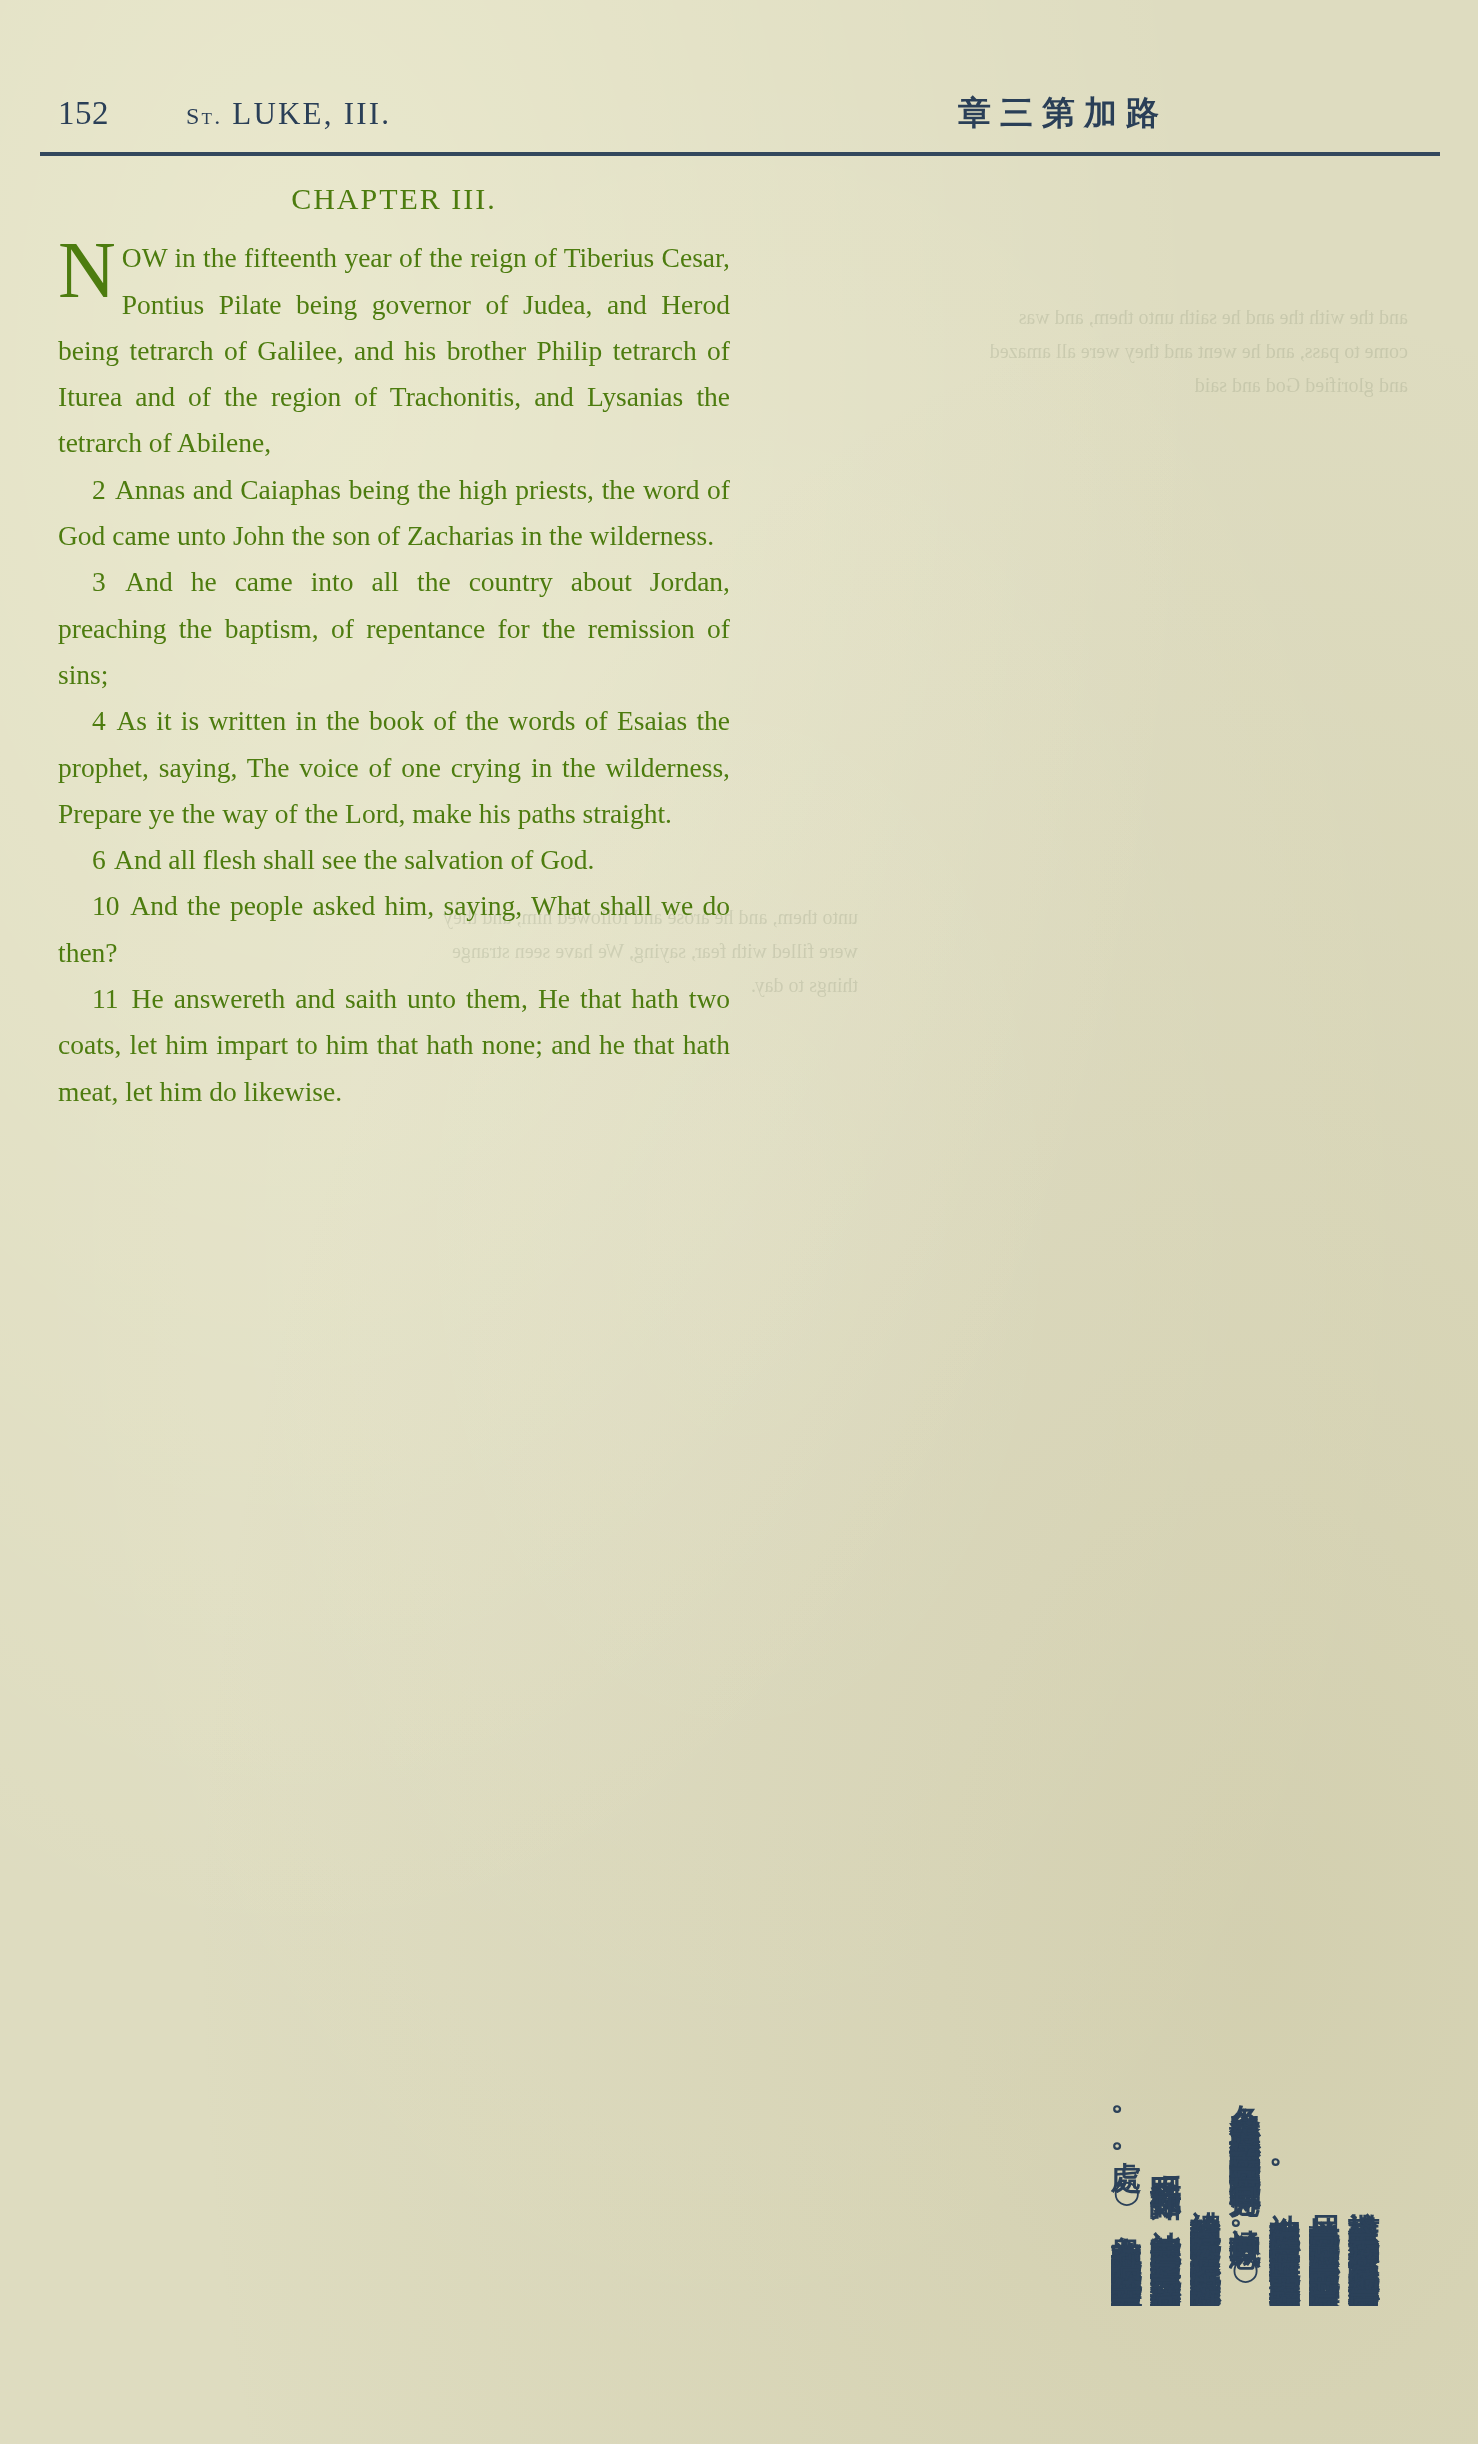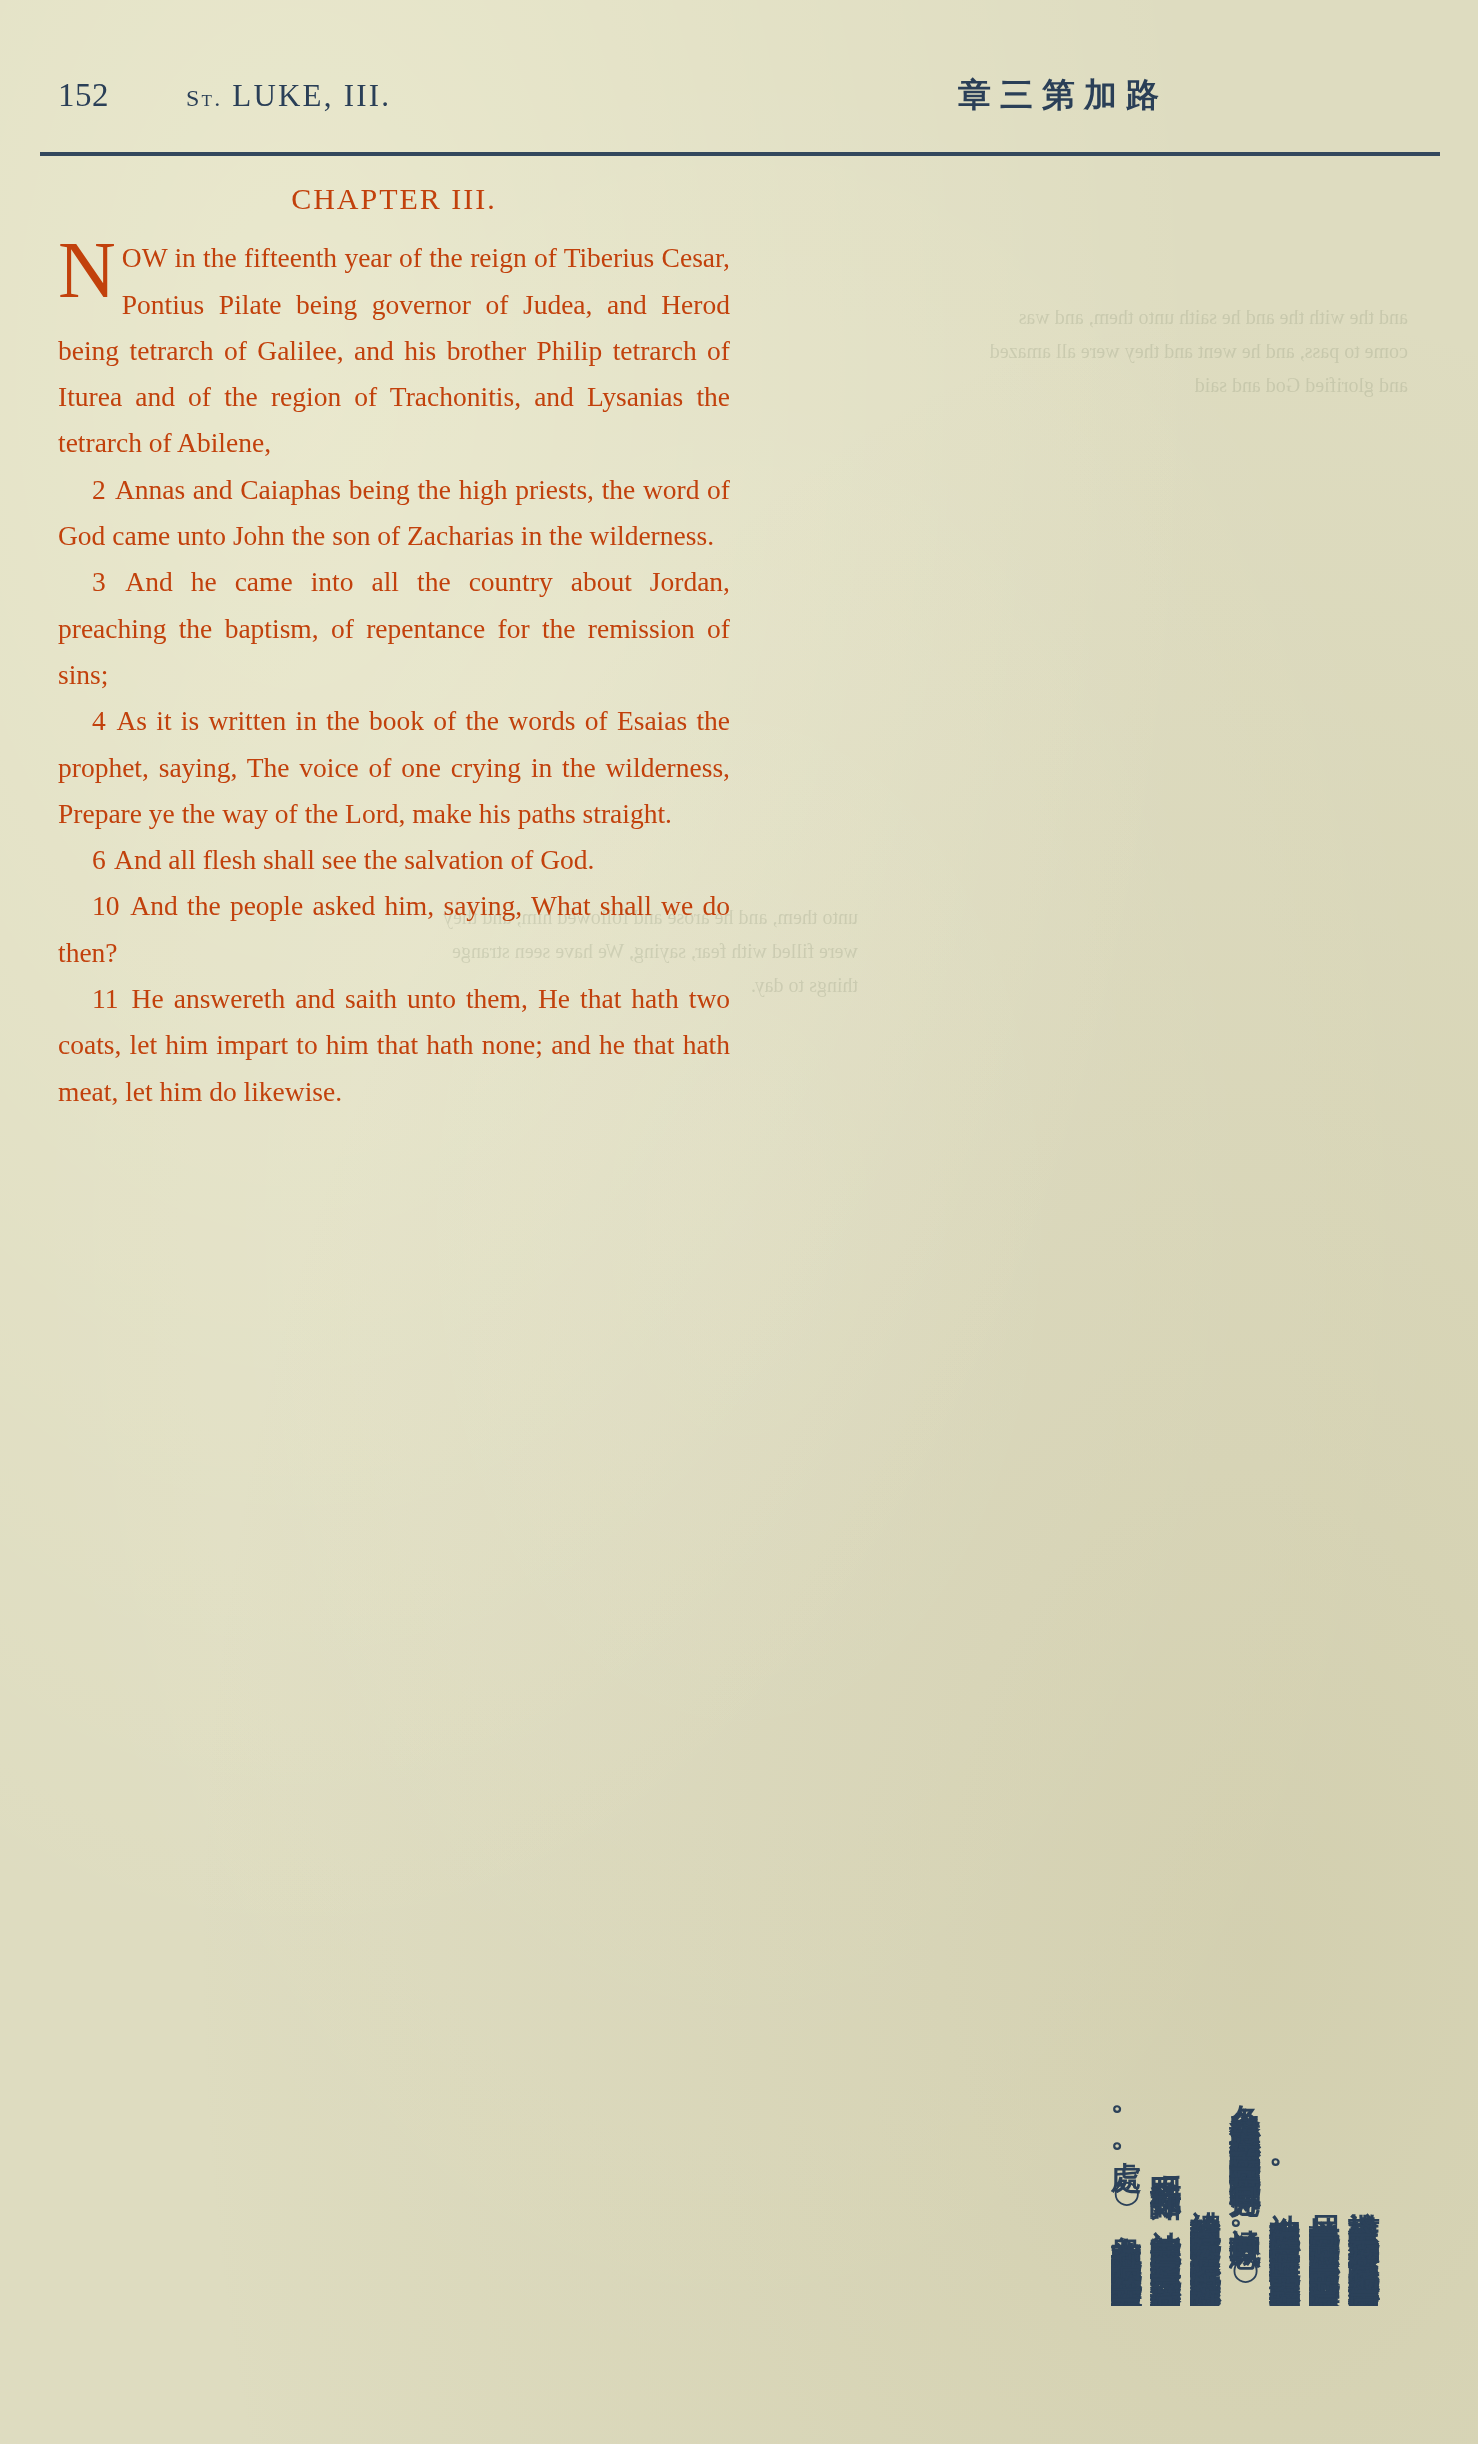--- a/index.html
+++ b/index.html
@@ -46,21 +46,21 @@
     width: 430px;
   }
   .content {
     position: relative;
     z-index: 2;
   }
 
   
   .header {
     position: absolute;
-    top: 77px;
+    top: 95px;
     left: 58px;
     right: 58px;
     height: 46px;
     text-align: right;
   }
   .folio {
     position: absolute;
     left: 0;
     top: 0;
     font-size: 33px;
@@ -107,21 +107,21 @@
   
   .eng-col {
     position: absolute;
     left: 58px;
     top: 176px;
     width: 672px;
     font-size: 27.5px;
     line-height: 46.3px;
     text-align: justify;
     text-justify: inter-word;
-    color: #c2410c;
+    color: #4d7c0f;
   }
   .chapter-head {
     text-align: center;
     font-size: 30px;
     letter-spacing: 2px;
     margin-bottom: 13px;
     font-variant: small-caps;
   }
   .para {
     margin: 0;

